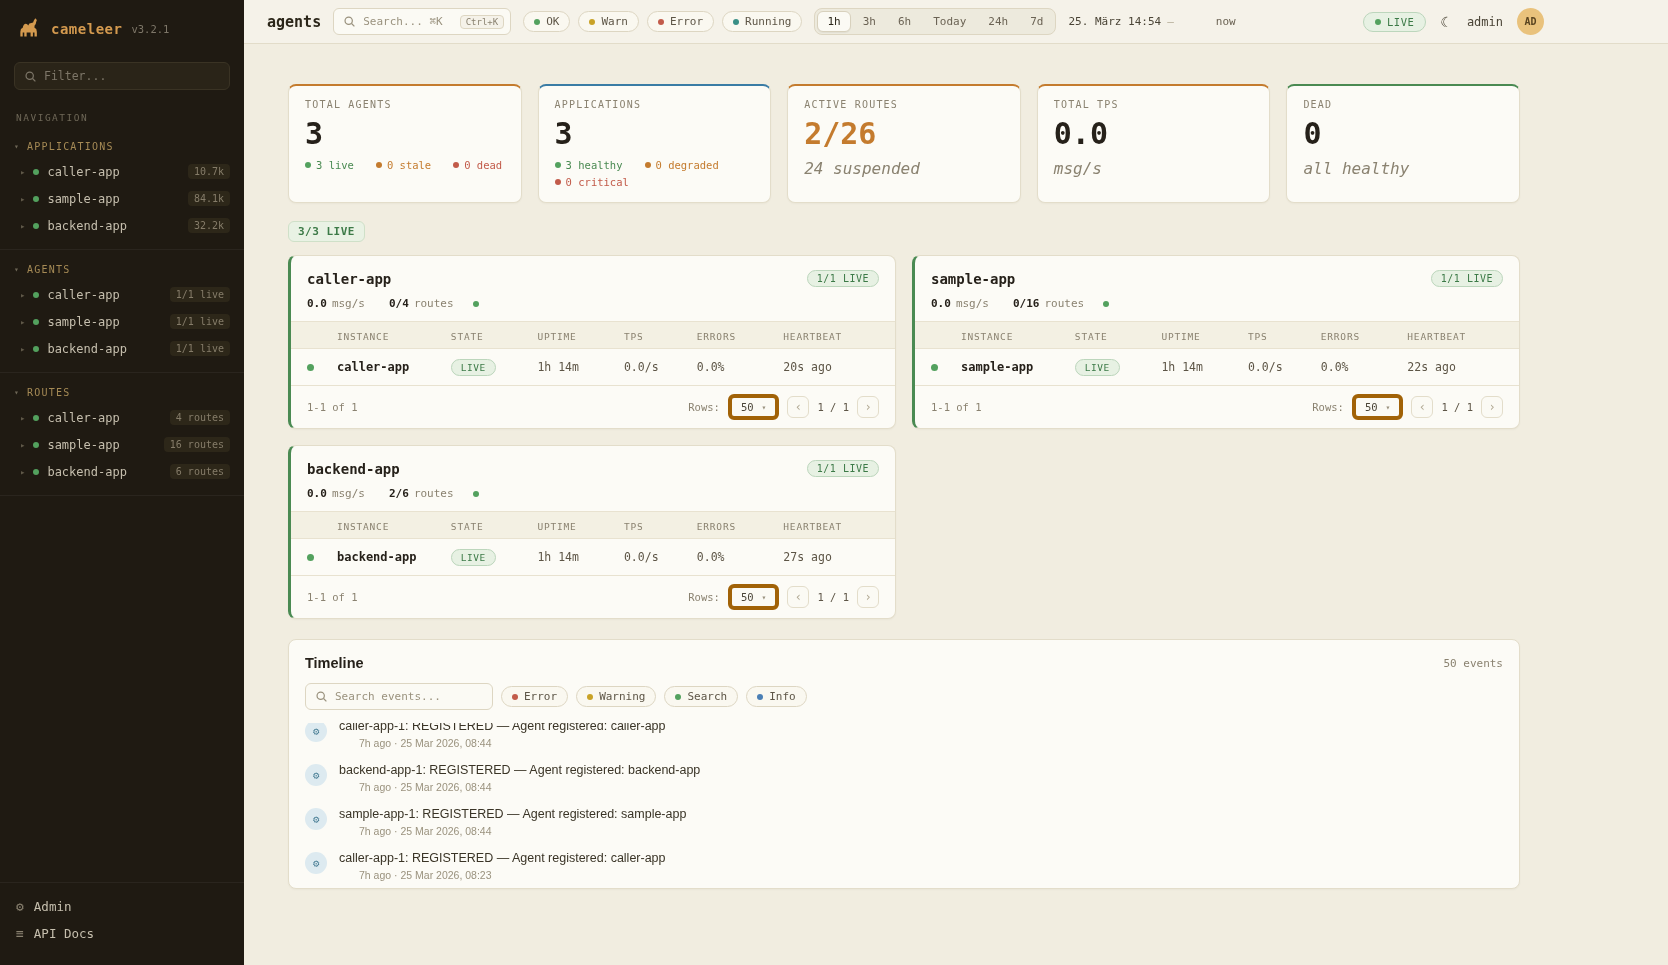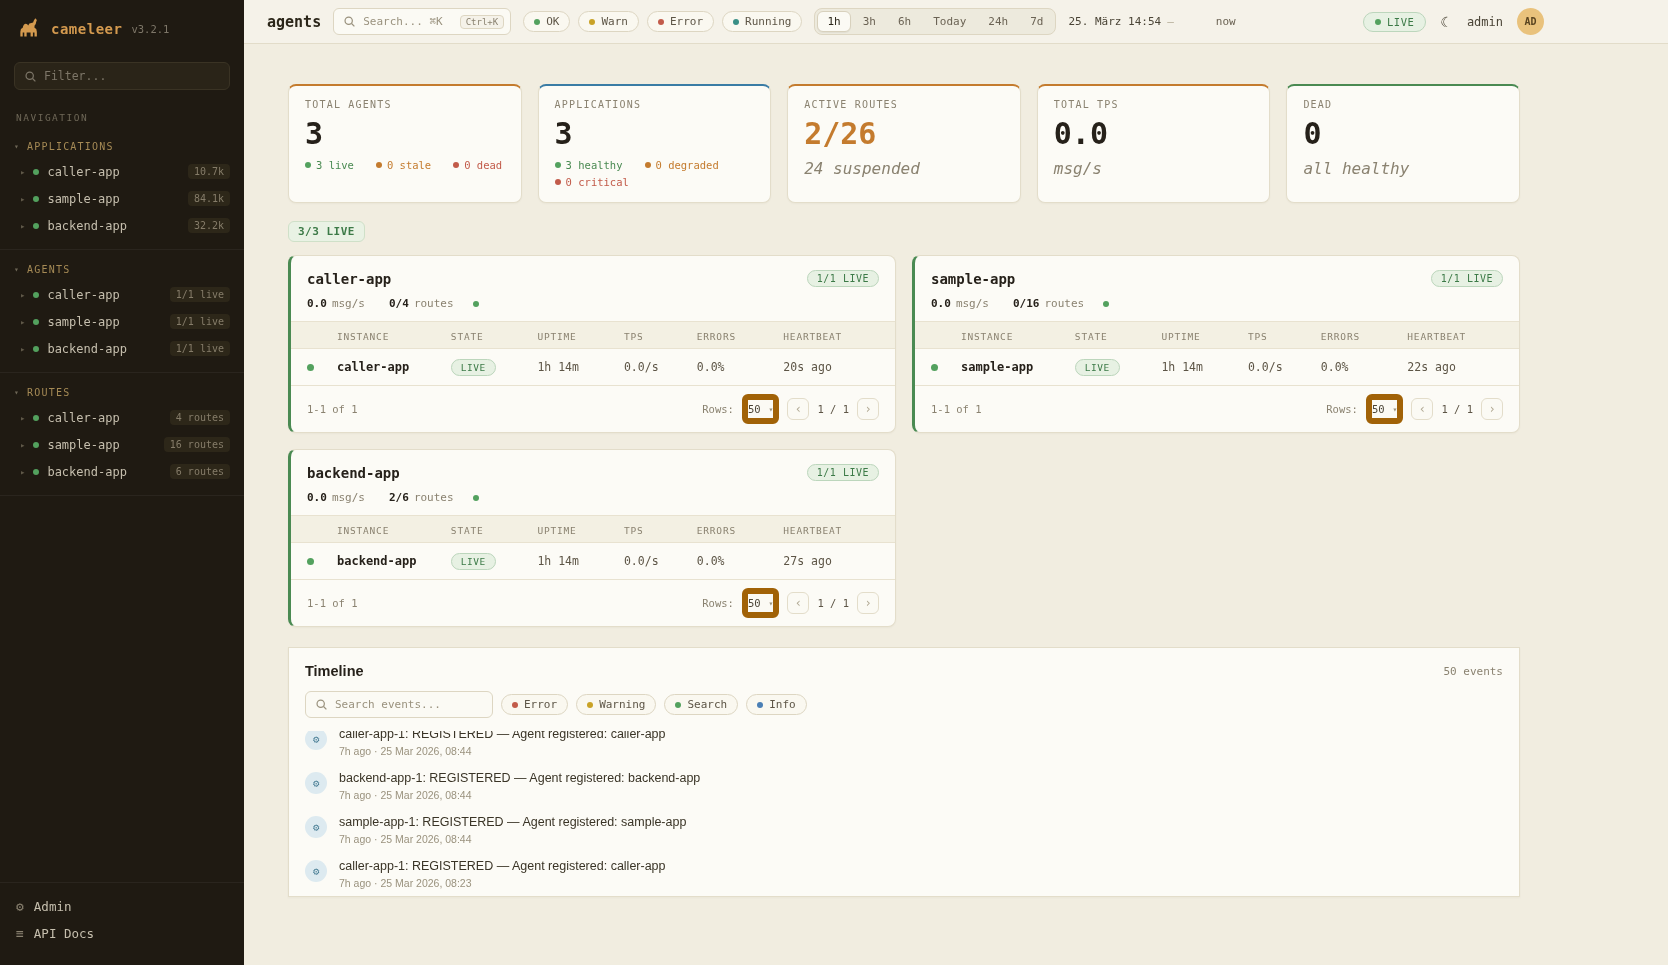--- a/index.html
+++ b/index.html
@@ -153,54 +153,54 @@
   .state-pill {
     display:inline-flex; border:1px solid #bcd6bc; background:#e7f1e3; color:#3c7a47;
     border-radius:10px; padding:2px 9px; font-size:9.5px; letter-spacing:0.5px;
   }
   .card-foot {
     display:flex; align-items:center; border-top:1px solid #e8e2d0;
     padding:8px 16px; font-size:10.5px; color:#8a8270; gap:8px;
   }
   .foot-right { margin-left:auto; display:flex; align-items:center; gap:8px; }
   .rows-select {
-    display:inline-flex; align-items:center; gap:8px; border:6px solid #a16207;
-    background:#fbfaf4; border-radius:6px; padding:3px 0; color:#4a4436; cursor:pointer;
+    display:inline-flex; align-items:center; gap:8px; border:4px solid #a16207;
+    background:#fbfaf4; border-radius:6px; padding:3px 9px; color:#4a4436; cursor:pointer;
   }
   .rows-select .caret { font-size:8px; color:#9a927e; }
   .pg-btn {
     width:22px; height:22px; display:inline-flex; align-items:center; justify-content:center;
     border:1px solid #e3ddca; background:#fbfaf4; border-radius:6px; color:#b1a993;
     font-size:12px; cursor:pointer;
   }
   .pg-info { color:#5d5546; }
   
   .timeline-card {
-    margin-top:20px; background:#fcfbf6; border:1px solid #e3ddca; border-radius:0;
+    margin-top:20px; background:#fcfbf6; border:1px solid #e3ddca; border-radius:8px;
     box-shadow:0 1px 2px rgba(60,50,30,0.04); overflow:hidden;
   }
   .tl-head { display:flex; align-items:center; justify-content:space-between; padding:15px 16px 12px; }
   .tl-title { font-family:"Liberation Sans",sans-serif; font-size:14.5px; font-weight:bold; color:#26211a; }
   .tl-count { font-size:11px; color:#8a8270; }
   .tl-controls { display:flex; align-items:center; gap:8px; padding:0 16px 13px; }
   .tl-search {
     display:flex; align-items:center; gap:7px; width:188px; height:27px;
     background:#fbfaf4; border:1px solid #ddd6c2; border-radius:6px; padding:0 9px; color:#9a927e;
   }
   .tl-search input { border:none; outline:none; background:transparent; width:100%; font-family:inherit; font-size:11px; color:#4a4436; }
   .tl-search input::placeholder { color:#9a927e; }
   .events-viewport { overflow:hidden; max-height:180px; }
   .event-row { display:flex; gap:12px; padding:7px 16px; align-items:flex-start; cursor:pointer; }
   .event-row.clipped { margin-top:-11px; }
   .event-icon {
     width:22px; height:22px; border-radius:50%; background:#ddeaf0; color:#4a7f96;
     display:flex; align-items:center; justify-content:center; font-size:11px; flex-shrink:0; margin-top:1px;
   }
   .event-title { font-family:"Liberation Sans",sans-serif; font-size:12.5px; color:#3a3426; }
-  .event-time { font-size:10.5px; color:#9a927e; margin-top:4px; font-family:"Liberation Sans",sans-serif; }
+  .event-time { font-size:10.5px; color:#9a927e; margin-top:4px; font-family:"Liberation Sans",sans-serif;margin-left:20px; }
   .sicon { width:13px; height:13px; flex-shrink:0; }
 </style>
 </head>
 <body>
 
 <aside class="sidebar">
   <div class="logo-row">
     <span>
       <svg width="26" height="22" viewBox="0 0 32 28">
           <path d="M5 26 L5 20 Q5 16 8 15 Q9 10 12 10 Q14 10 15 12 Q16 9 19 9 Q22 9 22 6 L24 3 L26 5 L25 8 Q25 11 23 12.5 L23 15 Q26 16 26 20 L26 26 L23 26 L23 21 L21 21 L21 26 L18 26 L18 21 L13 21 L13 26 L10 26 L10 21 L8 21 L8 26 Z" fill="#d49a4f"></path>

